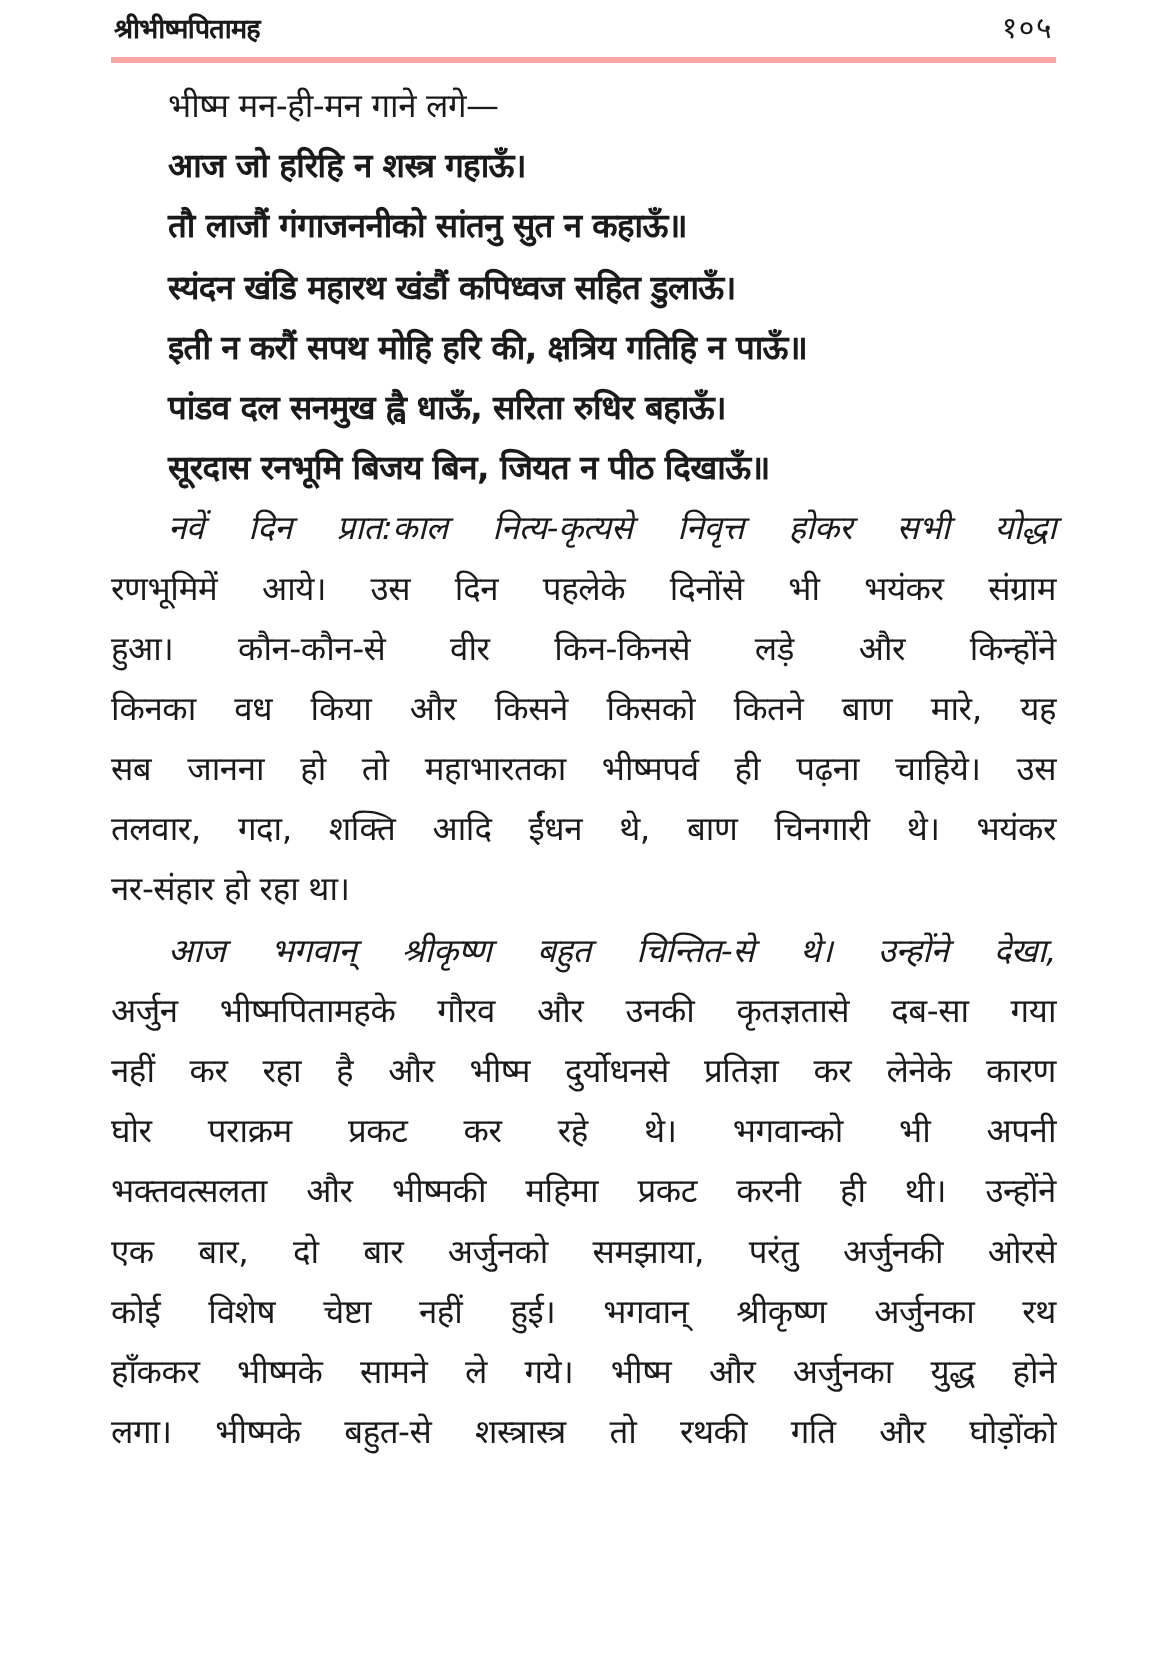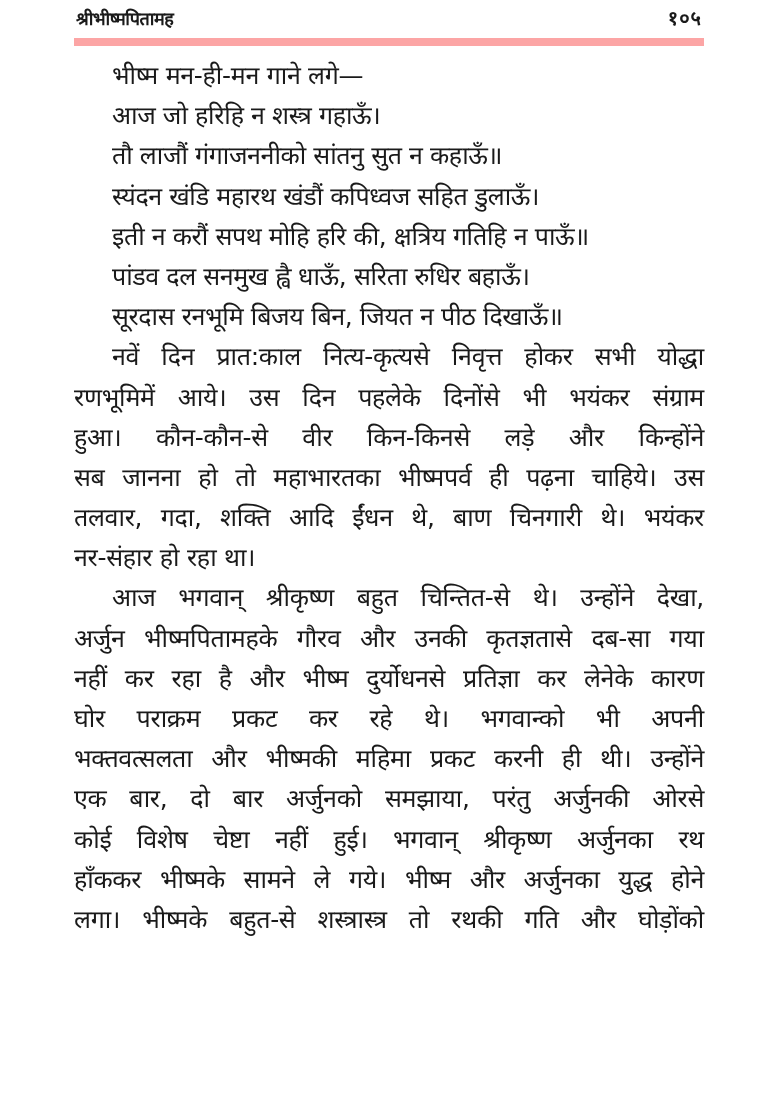--- a/index.html
+++ b/index.html
@@ -17,64 +17,64 @@
     }
     .page {
       position: absolute;
       left: 74px;
       top: 0;
       width: 630px;
     }
     .running-head {
       position: relative;
       height: 38px;
-      border-bottom: 8px solid #fca5a5;
+      border-bottom: 4px solid #fca5a5;
     }
     .running-title {
       position: absolute;
       left: 2px;
       top: 6px;
       font-size: 18px;
       font-weight: bold;
       letter-spacing: -0.5px;
     }
     .page-number {
       position: absolute;
       right: 2px;
       top: 4px;
       font-size: 20px;
       letter-spacing: 1px;
-      font-weight: bold;
     }
     .body {
       margin-top: 10px;
     }
     .line {
       display: block;
       white-space: nowrap;
       height: 40.2px;
       line-height: 40.2px;
-      font-size: 25px;
+      font-size: 22px;
       letter-spacing: -0.3px;
     }
     .intro-line {
       padding-left: 38px;
     }
     .verse-line {
       padding-left: 38px;
-      font-weight: normal;
+      font-weight: bold;
       letter-spacing: -0.4px;
     }
     .justify {
       text-align: justify;
       text-align-last: justify;
       white-space: normal;
     }
     .indent {
       padding-left: 38px;
+      font-style: italic;
     }
     .para-last {
       text-align: left;
       text-align-last: left;
     }
   </style>
 </head>
 <body>
 
 <div class="page">
@@ -94,20 +94,21 @@
       <span class="line verse-line">स्यंदन खंडि महारथ खंडौं कपिध्वज सहित डुलाऊँ।</span>
       <span class="line verse-line">इती न करौं सपथ मोहि हरि की, क्षत्रिय गतिहि न पाऊँ॥</span>
       <span class="line verse-line">पांडव दल सनमुख ह्वै धाऊँ, सरिता रुधिर बहाऊँ।</span>
       <span class="line verse-line">सूरदास रनभूमि बिजय बिन, जियत न पीठ दिखाऊँ॥</span>
     </div>
 
     <div>
       <span class="line justify indent">नवें दिन प्रात:काल नित्य-कृत्यसे निवृत्त होकर सभी योद्धा</span>
       <span class="line justify">रणभूमिमें आये। उस दिन पहलेके दिनोंसे भी भयंकर संग्राम</span>
       <span class="line justify">हुआ। कौन-कौन-से वीर किन-किनसे लड़े और किन्होंने</span>
+      <span class="line justify">किनका वध किया और किसने किसको कितने बाण मारे, यह</span>
       <span class="line justify">सब जानना हो तो महाभारतका भीष्मपर्व ही पढ़ना चाहिये। उस</span>
       <span class="line justify">तलवार, गदा, शक्ति आदि ईंधन थे, बाण चिनगारी थे। भयंकर</span>
       <span class="line para-last">नर-संहार हो रहा था।</span>
     </div>
 
     <div>
       <span class="line justify indent">आज भगवान् श्रीकृष्ण बहुत चिन्तित-से थे। उन्होंने देखा,</span>
       <span class="line justify">अर्जुन भीष्मपितामहके गौरव और उनकी कृतज्ञतासे दब-सा गया</span>
       <span class="line justify">नहीं कर रहा है और भीष्म दुर्योधनसे प्रतिज्ञा कर लेनेके कारण</span>
       <span class="line justify">घोर पराक्रम प्रकट कर रहे थे। भगवान्को भी अपनी</span>

